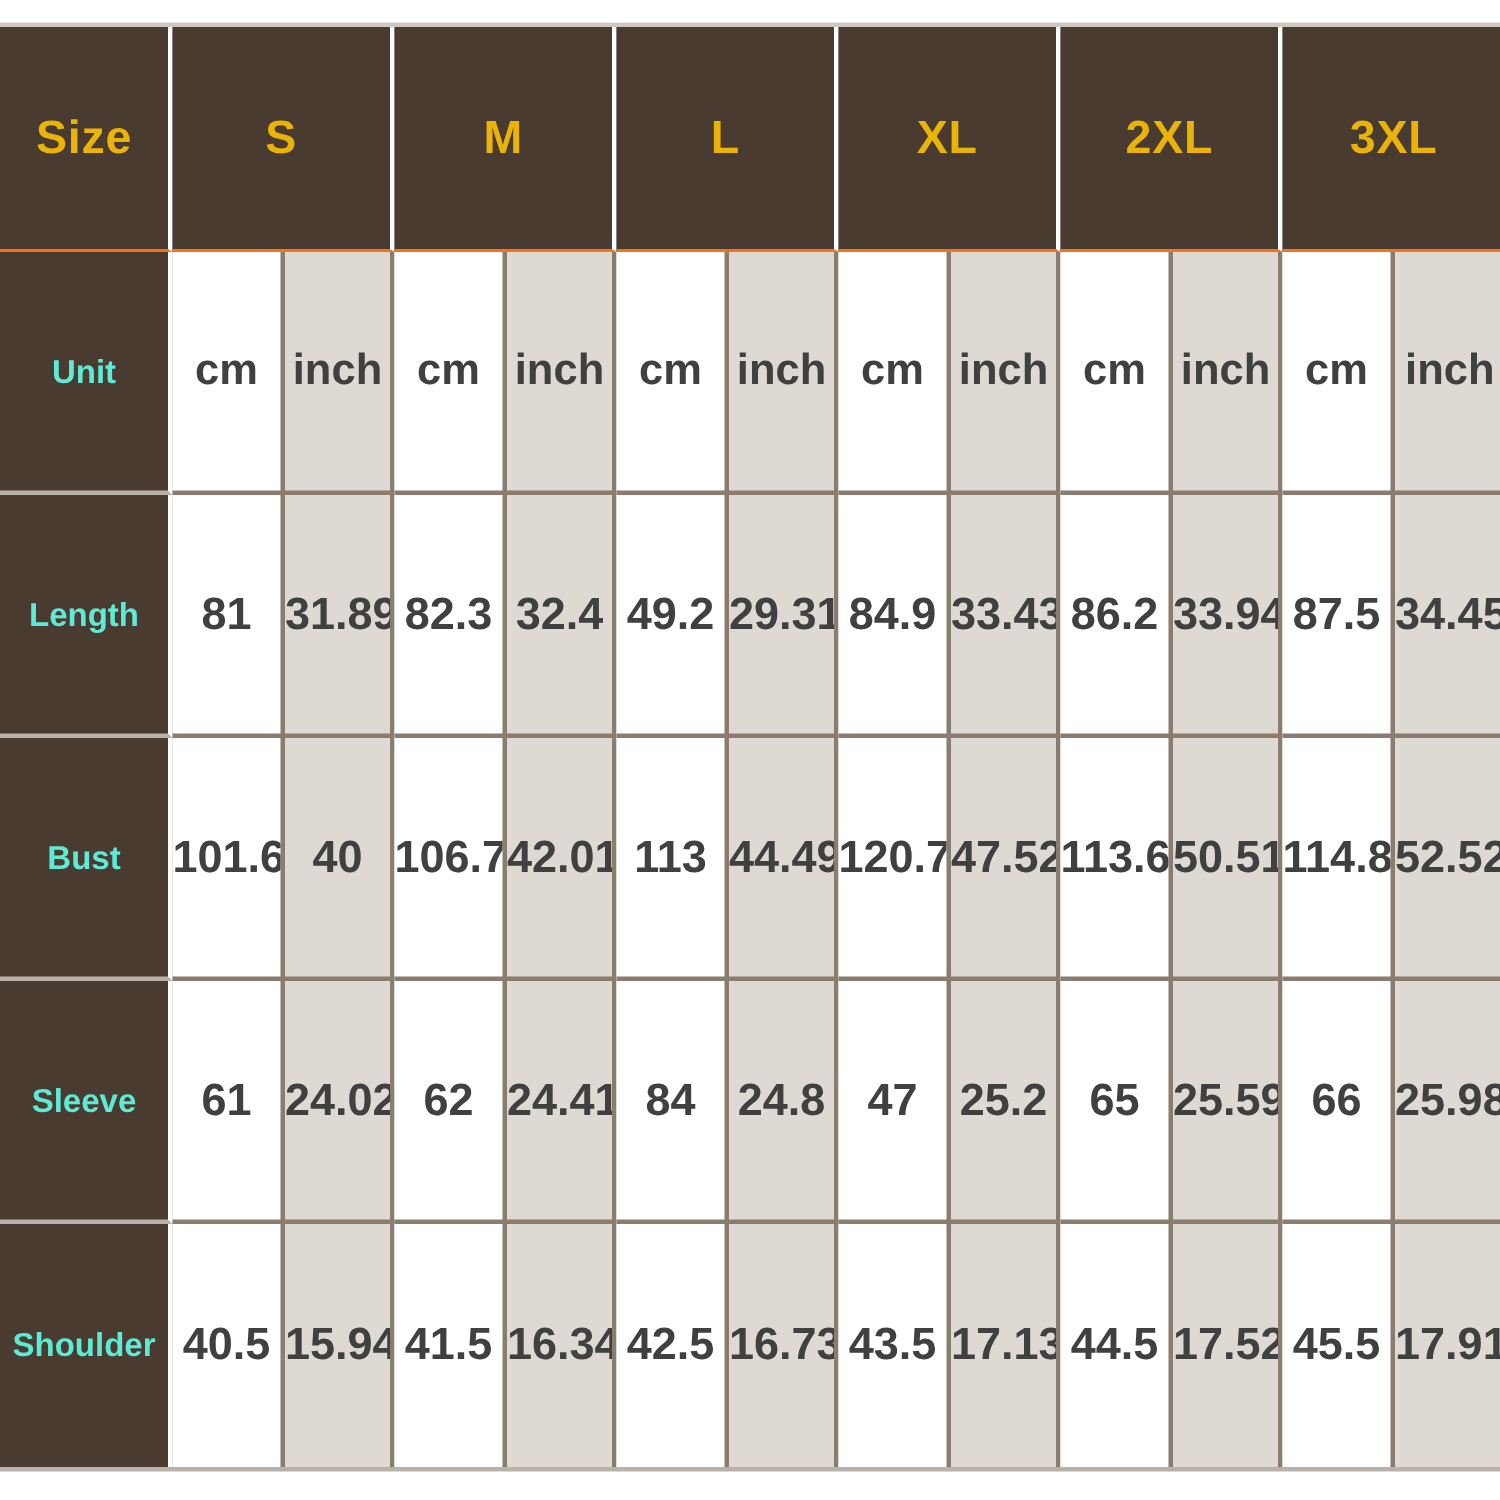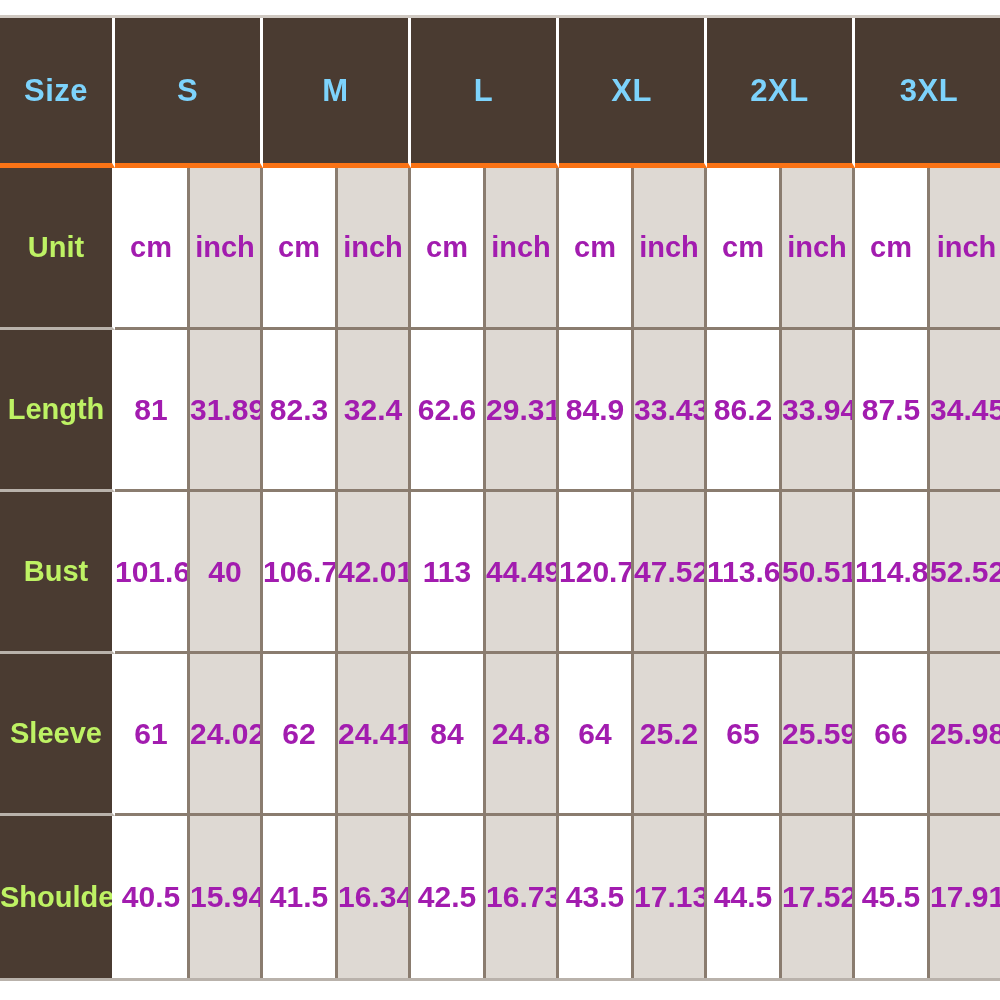--- a/index.html
+++ b/index.html
@@ -42,41 +42,41 @@
     vertical-align: middle;
     font-weight: bold;
     box-sizing: border-box;
     overflow: hidden;
     white-space: nowrap;
   }
 
   
   .hdr {
     background: #4a3b31;
-    color: #7dd3fc;
+    color: #eab308;
     border-right: 3px solid #ffffff;
-    border-bottom: 5px solid #f97316;
+    border-bottom: 2px solid #f97316;
     font-size: 31px;
     letter-spacing: 0.5px;
   }
   .hdr.last { border-right: none; }
 
   
   .rowlabel {
     background: #4a3b31;
-    color: #bef264;
+    color: #5eead4;
     border-right: 3px solid #ffffff;
     border-bottom: 3px solid #b9b2ab;
-    font-size: 29px;
+    font-size: 22px;
   }
   .rowlabel.bottom { border-bottom: none; }
 
   
   .cell {
-    color: #a21caf;
+    color: #404040;
     font-size: 30px;
     border-right: 3px solid #8a7c6f;
     border-bottom: 3px solid #8a7c6f;
   }
   .cell.white { background: #ffffff; }
   .cell.gray  { background: #ded9d3; }
   .cell.lastcol { border-right: none; }
   .cell.bottomrow { border-bottom: none; }
 
   
@@ -150,21 +150,21 @@
       <td class="cell white unitcell">cm</td>
       <td class="cell gray unitcell lastcol">inch</td>
     </tr>
 
     <tr style="height:162px">
       <td class="rowlabel">Length</td>
       <td class="cell white">81</td>
       <td class="cell gray">31.89</td>
       <td class="cell white">82.3</td>
       <td class="cell gray">32.4</td>
-      <td class="cell white">62.6</td>
+      <td class="cell white">49.2</td>
       <td class="cell gray">29.31</td>
       <td class="cell white">84.9</td>
       <td class="cell gray">33.43</td>
       <td class="cell white">86.2</td>
       <td class="cell gray">33.94</td>
       <td class="cell white">87.5</td>
       <td class="cell gray lastcol">34.45</td>
     </tr>
 
     <tr style="height:162px">
@@ -184,21 +184,21 @@
     </tr>
 
     <tr style="height:162px">
       <td class="rowlabel">Sleeve</td>
       <td class="cell white">61</td>
       <td class="cell gray">24.02</td>
       <td class="cell white">62</td>
       <td class="cell gray">24.41</td>
       <td class="cell white">84</td>
       <td class="cell gray">24.8</td>
-      <td class="cell white">64</td>
+      <td class="cell white">47</td>
       <td class="cell gray">25.2</td>
       <td class="cell white">65</td>
       <td class="cell gray">25.59</td>
       <td class="cell white">66</td>
       <td class="cell gray lastcol">25.98</td>
     </tr>
 
     <tr style="height:162px">
       <td class="rowlabel bottom">Shoulder</td>
       <td class="cell white bottomrow">40.5</td>

